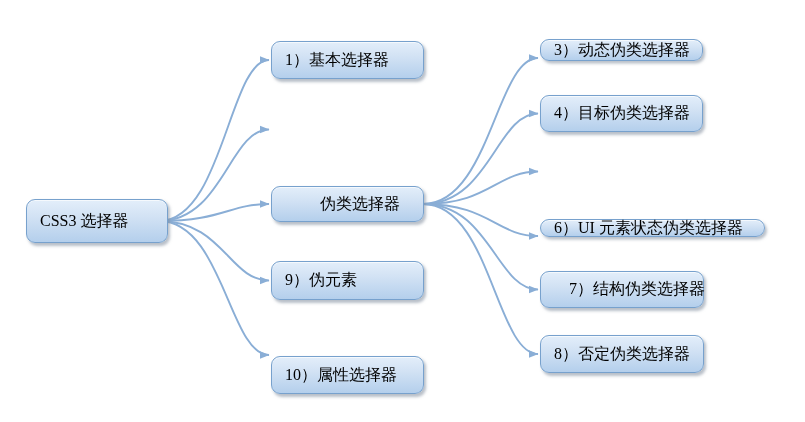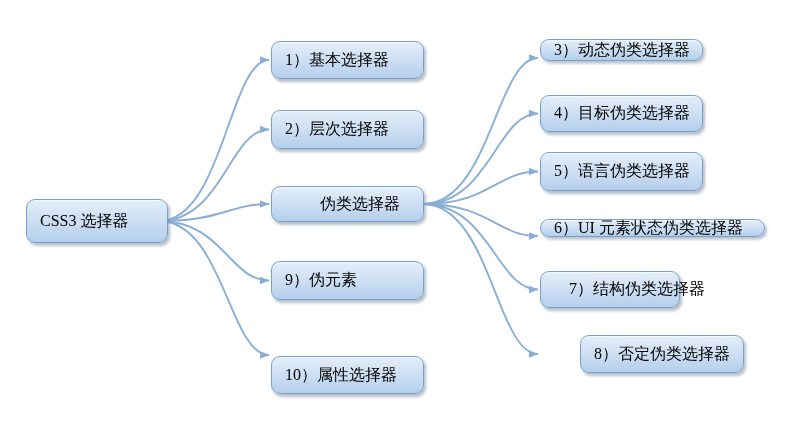--- a/index.html
+++ b/index.html
@@ -38,22 +38,22 @@
   #n-root{left:18px; top:199px; width:142px; height:44px;margin-left:8px;}
   #n-m1  {left:271px; top:41px;  width:153px; height:38px;}
   #n-m2  {left:271px; top:110px; width:153px; height:39px;}
   #n-m3  {left:271px; top:186px; width:153px; height:36px;padding-left:48px;}
   #n-m4  {left:271px; top:261px; width:153px; height:39px;}
   #n-m5  {left:271px; top:336px; width:153px; height:38px;margin-top:20px;}
   #n-r1  {left:540px; top:39px;  width:163px; height:22px;}
   #n-r2  {left:540px; top:95px;  width:163px; height:37px;}
   #n-r3  {left:540px; top:152px; width:163px; height:39px;}
   #n-r4  {left:540px; top:219px; width:225px; height:18px;}
-  #n-r5  {left:540px; top:271px; width:140px; height:37px;padding-left:28px;}
-  #n-r6  {left:540px; top:335px; width:164px; height:38px;margin-left:40px;}
+  #n-r5  {left:540px; top:271px; width:164px; height:37px;padding-left:28px;}
+  #n-r6  {left:540px; top:335px; width:164px; height:38px;}
 </style>
 </head>
 <body>
 
 <div id="canvas">
 
   <svg id="edge-layer">
     <defs>
       <marker id="arrow" markerUnits="userSpaceOnUse" markerWidth="11" markerHeight="9" refX="9.5" refY="4.5" orient="auto">
         <path d="M0,0.6 L10,4.5 L0,8.4 Z" fill="#8aaed6"></path>
@@ -71,33 +71,31 @@
         <path d="M 423 204 C 489.7 204, 496.6 236, 538 236" class="edge" marker-end="url(#arrow)"></path>
         <path d="M 423 204 C 489.7 204, 496.6 289.5, 538 289.5" class="edge" marker-end="url(#arrow)"></path>
         <path d="M 423 204 C 489.7 204, 496.6 354, 538 354" class="edge" marker-end="url(#arrow)"></path>
       </g>
   </svg>
 
   <div class="node" id="n-root">CSS3 选择器</div>
 
   <div class="node" id="n-m1">1）基本选择器</div>
 
-  <div class="node" id="n-m2">2）层次选择器</div>
 
   <div class="node" id="n-m3">伪类选择器</div>
 
   <div class="node" id="n-m4">9）伪元素</div>
 
   <div class="node" id="n-m5">10）属性选择器</div>
 
   <div class="node" id="n-r1">3）动态伪类选择器</div>
 
   <div class="node" id="n-r2">4）目标伪类选择器</div>
 
-  <div class="node" id="n-r3">5）语言伪类选择器</div>
 
   <div class="node" id="n-r4">6）UI 元素状态伪类选择器</div>
 
   <div class="node" id="n-r5">7）结构伪类选择器</div>
 
   <div class="node" id="n-r6">8）否定伪类选择器</div>
 
 </div>
 
 </body></html>

